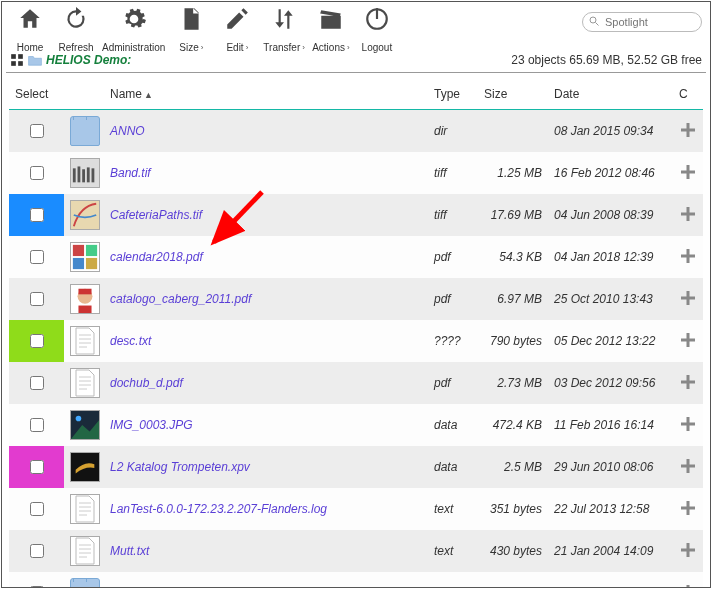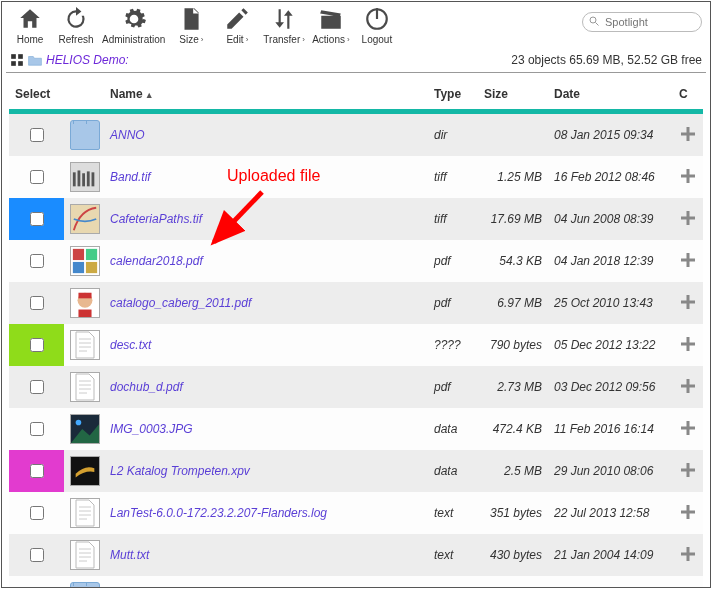--- a/index.html
+++ b/index.html
@@ -24,20 +24,21 @@
   }
   .tb-item {
     display: flex;
     flex-direction: column;
     align-items: center;
     margin-right: 6px;
     cursor: pointer;
     font-size: 10px;
     color: #333;
     min-width: 40px;
+    gap: 8px;
   }
   .tb-item .ico {
     width: 26px; height: 26px;
     display:flex; align-items:center; justify-content:center;
     margin-bottom:2px;
   }
   .tb-item .ico svg { width:26px; height:26px; fill:#4a4a4a; }
   .tb-label { display:flex; align-items:center; gap:2px;}
   .tb-label .caret { font-size:8px; color:#555;}
   .spotlight {
@@ -62,31 +63,31 @@
   
   .crumb {
     display:flex;
     align-items:center;
     padding: 0 8px 4px 8px;
     height: 20px;
   }
   .crumb .grid-ico { width:14px;height:14px; margin-right:4px;}
   .crumb .grid-ico svg{width:14px;height:14px;fill:#333;}
   .crumb .folder-s { width:14px;height:12px; margin-right:4px;}
-  .crumb a { color:#6d28d9; text-decoration:none; font-style:italic;}
+  .crumb a { color:#15803d; text-decoration:none; font-style:italic;font-weight:bold;}
   .crumb .status { margin-left:auto; font-size:12px; color:#333;}
   .divider { border-top:1px solid #999; margin: 0 4px 6px 4px;}
   
   .tbl { width: calc(100% - 14px); margin: 0 7px; border-collapse: collapse; table-layout:fixed;}
   .tbl th {
     text-align:left;
-    font-weight:bold;
+    font-weight:normal;
     padding: 8px 6px;
     font-size:12px;
-    border-bottom:5px solid #14b8a6;
+    border-bottom:1px solid #14b8a6;
     background:#fff;
   }
   .tbl td {
     padding: 6px 6px;
     vertical-align: middle;
     font-size:12px;
     font-style: italic;
   }
   .tbl tbody tr:nth-child(odd){ background:#ededed;}
   .tbl tbody tr:nth-child(even){ background:#fdfdfd;}
@@ -560,21 +561,20 @@
           <td style="text-align:right"></td>
           <td>14 Oct 2013 09:46</td>
           <td style="text-align:center"><span class="plus"><svg viewBox="0 0 16 16">
                 <rect x="6.5" y="1" width="3" height="14" fill="#888"></rect>
                 <rect x="1" y="6.5" width="14" height="3" fill="#888"></rect>
               </svg></span></td>
         </tr>
       </tbody>
   </table>
 
-  <div class="anno">Uploaded file</div>
   <svg class="arrow" viewBox="0 0 70 70">
     <defs>
         <marker id="ah" markerWidth="8" markerHeight="8" refX="6" refY="3" orient="auto">
           <path d="M0,0 L7,3 L0,6 z" fill="#ff0000"></path>
         </marker>
       </defs>
     <line x1="60" y1="5" x2="12" y2="55" stroke="#ff0000" stroke-width="5" marker-end="url(#ah)"></line>
   </svg>
 
 </div>

